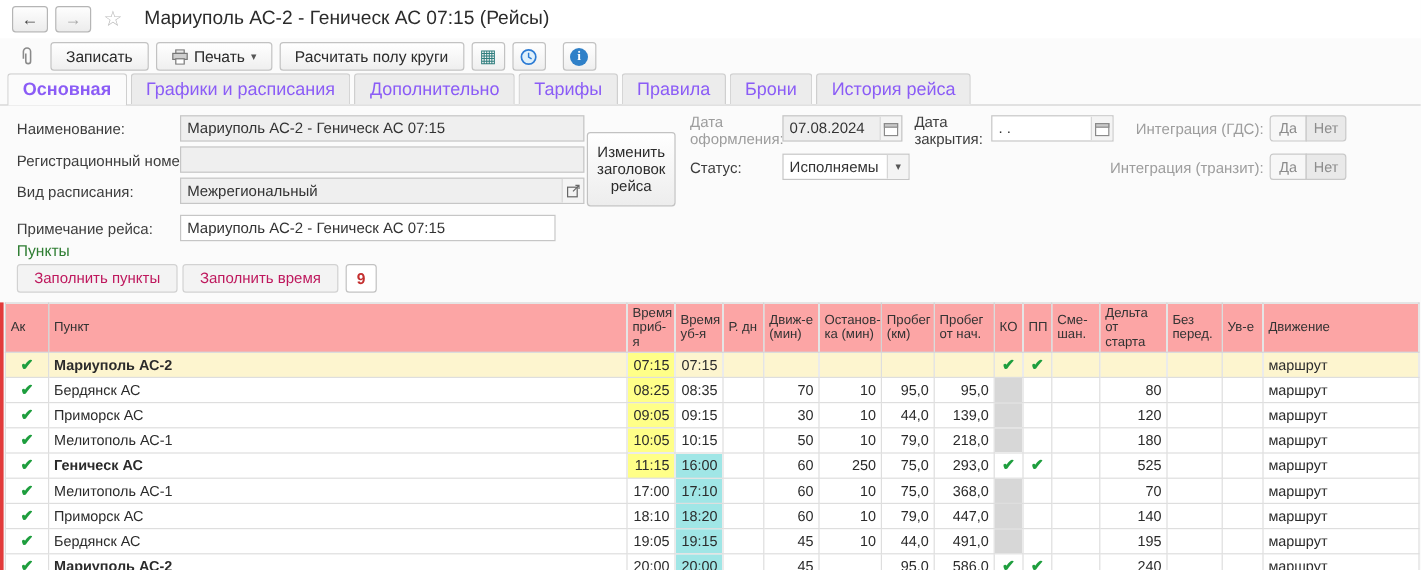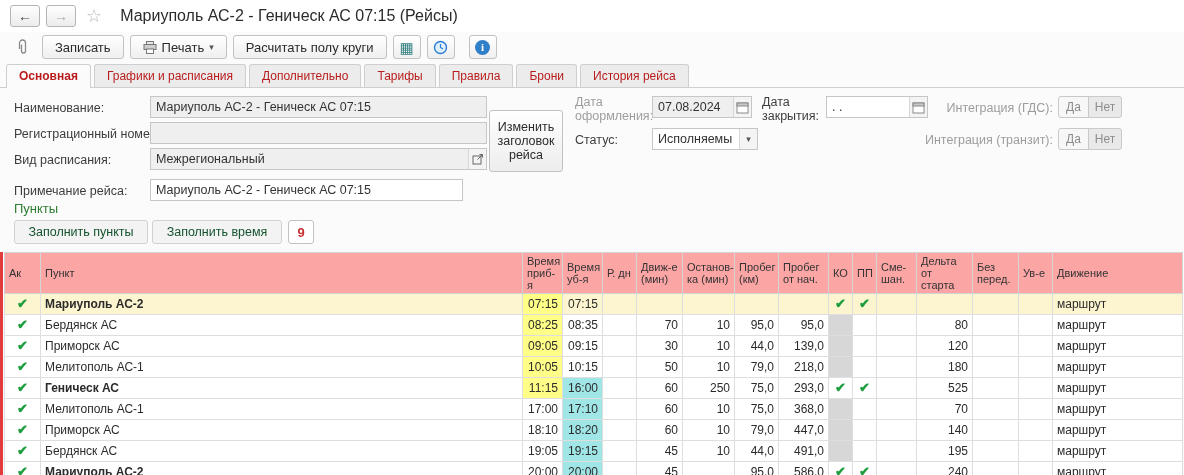--- a/index.html
+++ b/index.html
@@ -18,39 +18,39 @@
   .toolbar { position:absolute; top:32px; left:0; right:0; height:30px; display:flex; align-items:center; gap:6px; padding:0 8px; }
   .btn { height:24px; border:1px solid #c2c2c2; border-radius:3px; background:linear-gradient(#ffffff,#efefef); padding:0 12px; font-size:13px; display:inline-flex; align-items:center; gap:5px; color:#2b2b2b; cursor:pointer; white-space:nowrap; }
   .btn-primary { background:linear-gradient(#ffe57e,#ffd02e); border-color:#b99a27; font-weight:bold; }
   .icon-btn { width:28px; height:24px; border:1px solid #c2c2c2; border-radius:3px; background:linear-gradient(#ffffff,#efefef); display:inline-flex; align-items:center; justify-content:center; cursor:pointer; }
   .caret { font-size:9px; color:#555; }
   .info-circle { width:15px; height:15px; border-radius:50%; background:#2f80c8; color:#fff; font-size:11px; font-weight:bold; display:flex; align-items:center; justify-content:center; font-family:"Liberation Serif", serif; }
   .grid-glyph { color:#2e7d7d; font-size:15px; line-height:1; }
 
   
   .tab-bar { position:absolute; top:64px; left:0; right:0; height:24px; display:flex; align-items:flex-end; padding:0 6px; border-bottom:1px solid #cfcfcf; }
-  .tab { padding:4px 12px 4px; font-size:12px; border:1px solid #cfcfcf; border-bottom:none; border-radius:3px 3px 0 0; background:#ececec; margin-right:3px; color:#b91c1c; cursor:pointer; white-space:nowrap; }
+  .tab { padding:4px 12px 4px; font-size:15px; border:1px solid #cfcfcf; border-bottom:none; border-radius:3px 3px 0 0; background:#ececec; margin-right:3px; color:#8b5cf6; cursor:pointer; white-space:nowrap; }
   .tab.active { background:#fbfbfb; font-weight:bold; margin-bottom:-1px; padding-bottom:5px; z-index:2; }
 
   
   .lbl { position:absolute; font-size:12.5px; color:#3d3d3d; line-height:14px; }
   .lbl.dim { color:#9d9d9d; }
   .field { position:absolute; height:22px; border:1px solid #c6c6c6; background:#efefef; font-size:12.5px; display:flex; align-items:center; padding:0 5px; color:#333; white-space:nowrap; overflow:hidden; }
   .field.editable { background:#ffffff; }
   .field .flex { flex:1; }
   .field .mini { display:flex; align-items:center; justify-content:center; width:18px; height:20px; border-left:1px solid #d7d7d7; cursor:pointer; background:#f4f4f4; margin-right:-5px; }
   .multiline-btn { position:absolute; left:489px; top:110px; width:74px; height:62px; border:1px solid #c2c2c2; border-radius:3px; background:linear-gradient(#ffffff,#ededed); font-size:12.5px; text-align:center; display:flex; align-items:center; justify-content:center; padding:3px; cursor:pointer; color:#2b2b2b; }
   .yn { position:absolute; display:flex; }
   .yn-btn { width:31px; height:22px; border:1px solid #c9c9c9; background:#f7f7f7; font-size:12px; color:#8c8c8c; display:flex; align-items:center; justify-content:center; cursor:pointer; }
   .yn-btn.first { border-radius:3px 0 0 3px; }
   .yn-btn.second { border-radius:0 3px 3px 0; margin-left:-1px; background:#e9e9e9; width:34px; }
 
   
   .section-title { position:absolute; left:14px; top:201px; font-size:13px; color:#2e7d32; }
-  .pt-btn { position:absolute; height:24px; border:1px solid #d2d2d2; border-radius:3px; background:#f3f3f3; font-size:12.5px; color:#14532d; display:flex; align-items:center; justify-content:center; cursor:pointer; }
+  .pt-btn { position:absolute; height:24px; border:1px solid #d2d2d2; border-radius:3px; background:#f3f3f3; font-size:12.5px; color:#be185d; display:flex; align-items:center; justify-content:center; cursor:pointer; }
   .count-btn { position:absolute; height:24px; width:26px; border:1px solid #c2c2c2; border-radius:3px; background:#ffffff; color:#c43030; font-weight:bold; font-size:13px; display:flex; align-items:center; justify-content:center; cursor:pointer; }
 
   .red-strip { position:absolute; left:0; top:252px; bottom:0; width:3px; background:#e23b3b; }
 
   
   .points-table { position:absolute; left:4px; top:252px; border-collapse:collapse; table-layout:fixed; background:#ffffff; width:1178px; }
   .points-table th { border:1px solid #d4d4d4; background:#fca5a5; font-weight:normal; font-size:11px; color:#333; text-align:left; vertical-align:middle; padding:2px 4px; white-space:pre-line; line-height:12px; height:32px; overflow:hidden; }
   .points-table td { border:1px solid #dedede; font-size:12px; height:21px; line-height:20px; padding:0 4px; white-space:nowrap; overflow:hidden; background:#fff; }
   .points-table td.num { text-align:right; }
   .points-table td.c-check { text-align:center; padding:0; }

